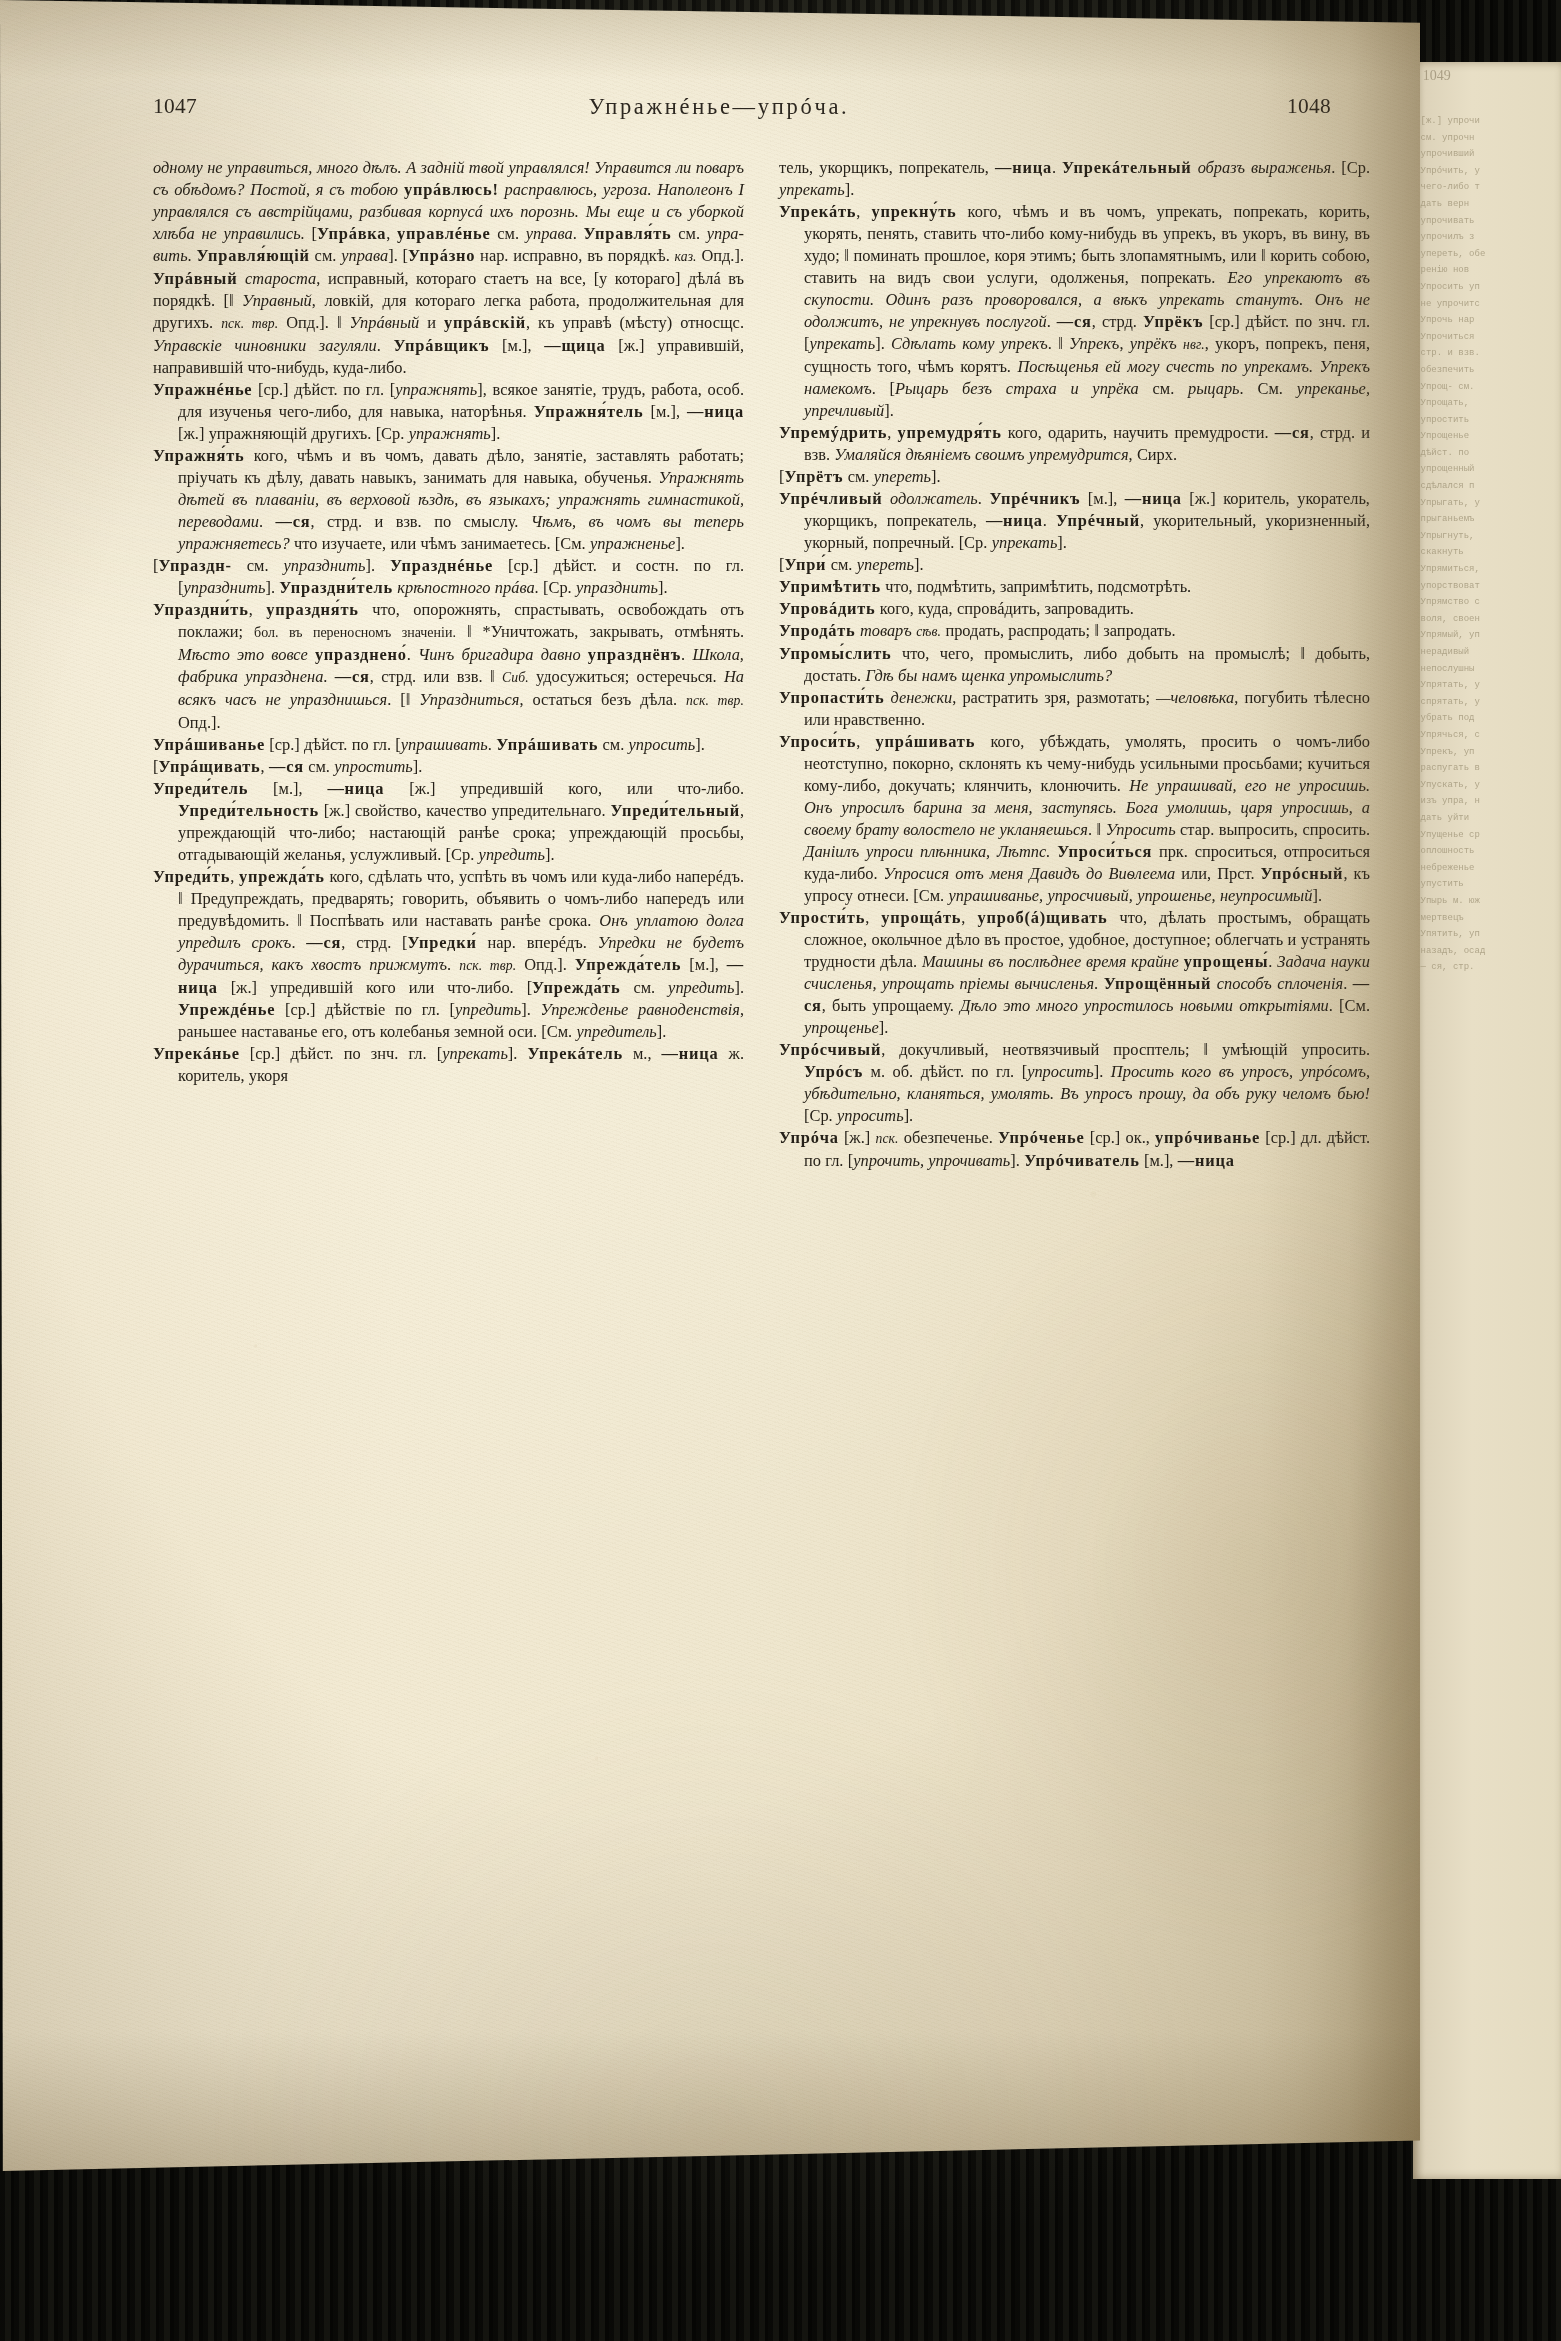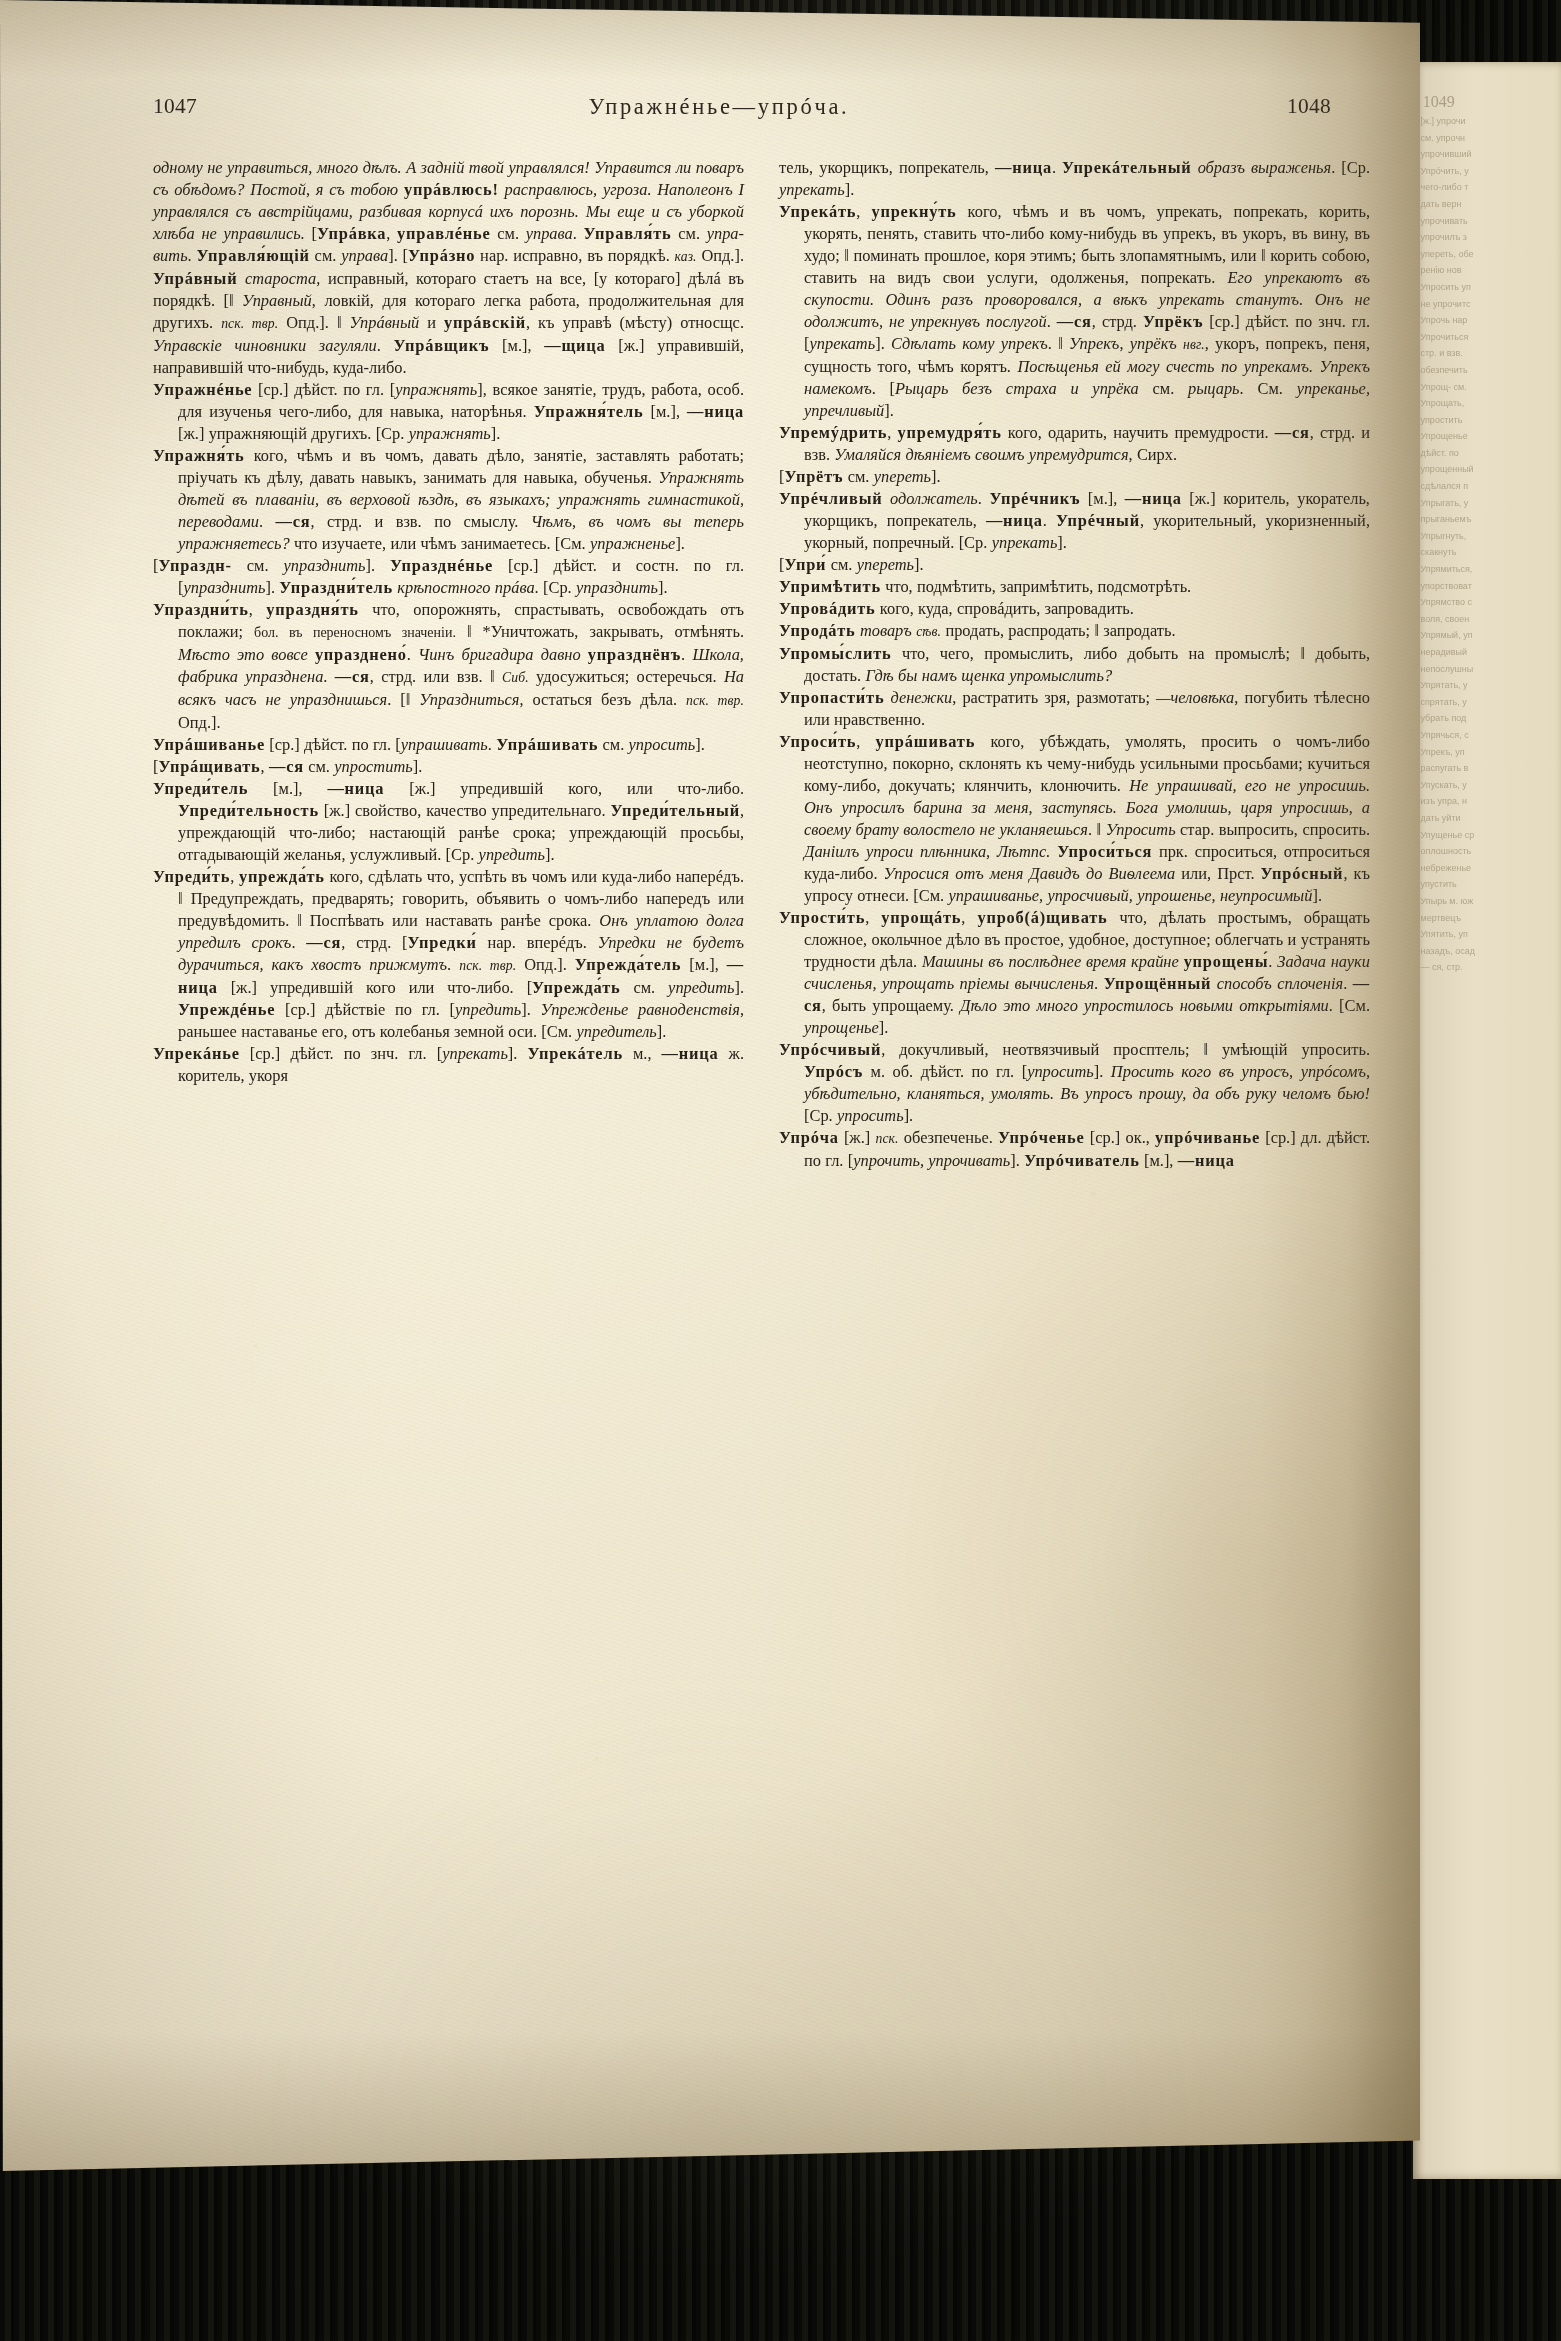--- a/index.html
+++ b/index.html
@@ -31,25 +31,25 @@
   
   #nextpage{
     position:absolute;left:1413px;top:62px;width:148px;height:2117px;
     background:linear-gradient(90deg,#c9bfa6 0%, #ddd3ba 8%, #e8dfc6 40%, #e4dbc0 100%);
     box-shadow:inset 3.2px 0 8.6px rgba(90,72,40,.45);
     overflow:hidden;
   }
   #nextpage .ghost{
     position:absolute;left:7.5px;top:51px;right:0;
     color:#9d9275;font-size:9px;line-height:16.6px;
-    font-family:Liberation Sans, sans-serif;
+    font-family:Liberation Mono, monospace;
     opacity:.75;filter:blur(0.2px);white-space:nowrap;
   }
   #nextpage .ghostnum{
-    position:absolute;left:9.7px;top:31px;color:#9c9076;font-size:16px;opacity:.8;filter:blur(0.2px);
+    position:absolute;left:9.7px;top:6px;color:#9c9076;font-size:14px;opacity:.8;filter:blur(0.2px);
   }
 
   
   #leaf{
     position:absolute;left:0px;top:0px;width:1420px;height:2171px;
     background:
       radial-gradient(ellipse 120% 80% at 30% 25%, rgba(255,252,238,.55) 0%, rgba(255,252,238,0) 60%),
       linear-gradient(95deg,
         #ece2c9 0%, #efe6ce 12%, #f2ead3 32%, #efe7cf 55%,
         #e9dfc4 76%, #ddd1b2 92%, #c6b894 100%);

